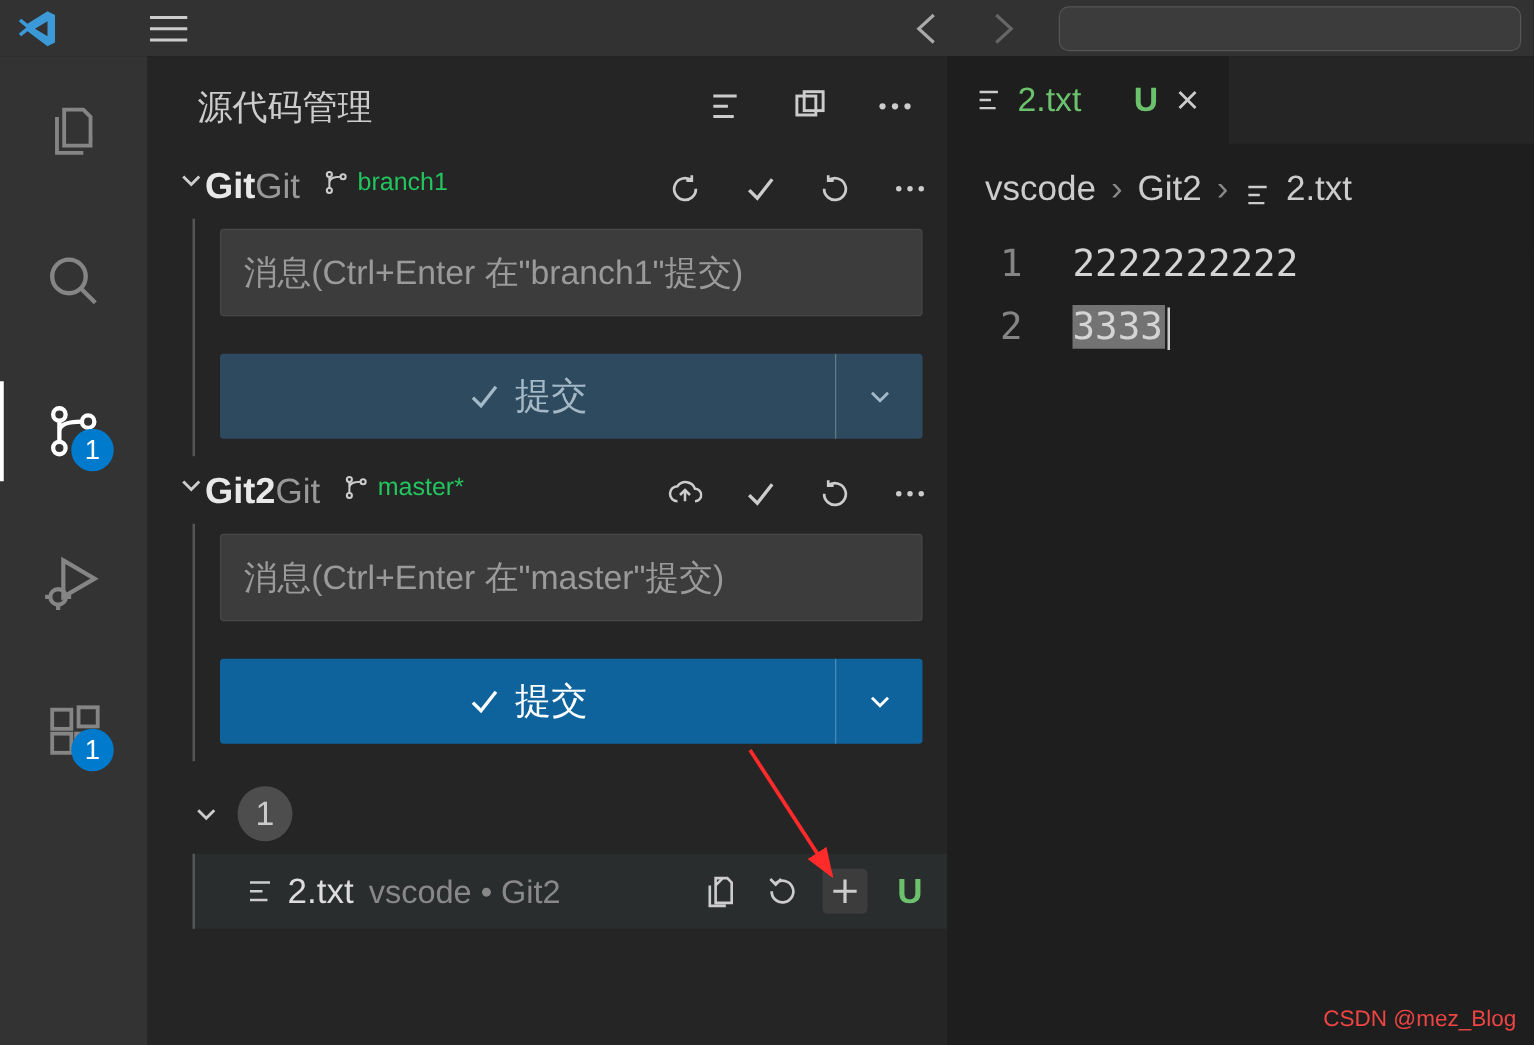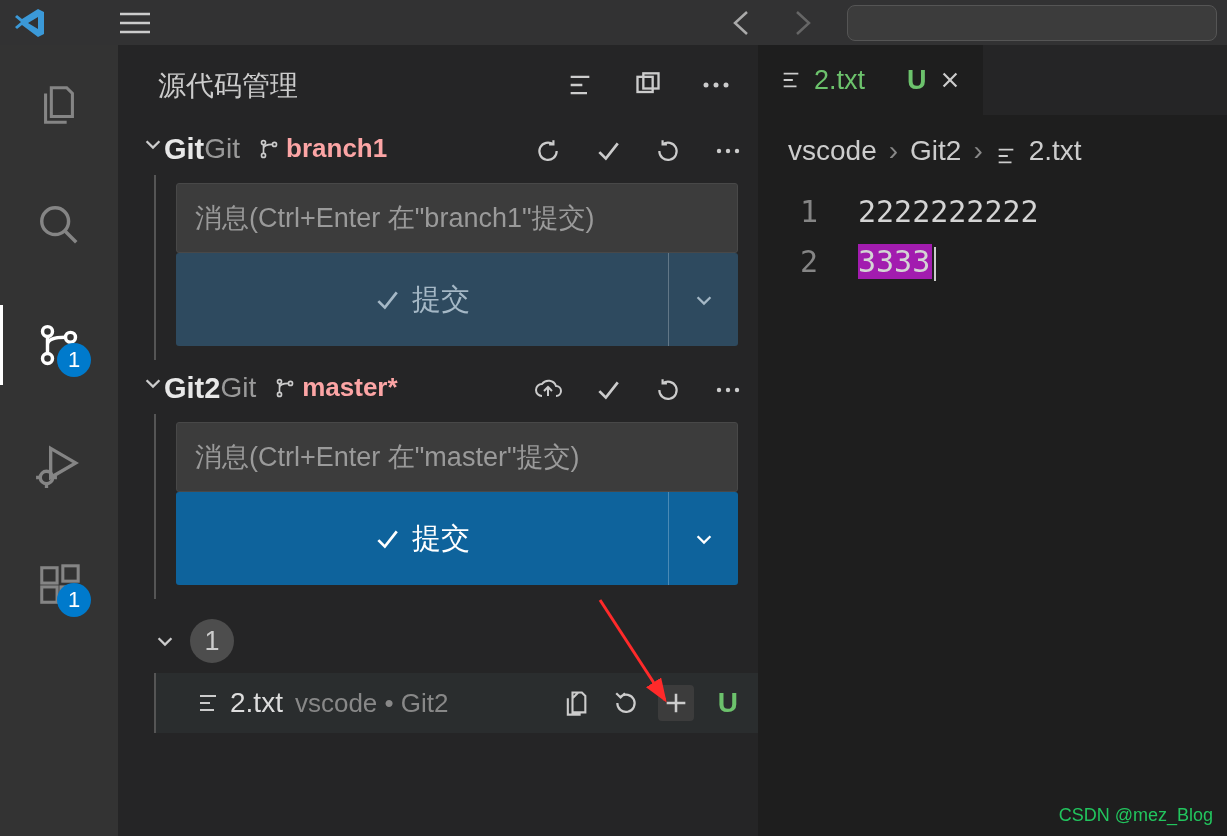--- a/index.html
+++ b/index.html
@@ -50,39 +50,40 @@
   padding: 22px 24px 22px 40px;
   gap: 12px;
 }
 .panel-title { font-size: 28px; color: #ccc; flex: 1; }
 .icon-btn { width: 36px; height: 36px; display: flex; align-items: center; justify-content: center; color: #ccc; cursor: pointer; }
 .repo-section { padding: 0 0 0 0; }
 .repo-header { display:flex; align-items:flex-start; padding: 6px 12px 6px 24px; }
 .chevron { color: #ccc; font-size: 24px; }
 .repo-name { font-size: 29px; font-weight: 700; color: #e8e8e8; }
 .repo-provider { font-size: 28px; color: #999; }
-.branch-chip { display:flex; align-items:center; gap:6px; font-size: 26px; color: #fca5a5; margin-left: 18px; font-weight: bold; }
+.branch-chip { display:flex; align-items:center; gap:6px; font-size: 20px; color: #22c55e; margin-left: 18px; }
 .repo-actions { margin-left: auto; display: flex; gap: 24px; align-items: center; }
 .repo-body { border-left: 2px solid #555; margin-left: 36px; padding: 8px 20px 14px 20px; }
 .commit-msg {
   width: 100%;
   height: 70px;
   background: #3c3c3c;
   border: 1px solid #484848;
   border-radius: 3px;
   padding: 0 18px;
   font-size: 27px;
   color: #ccc;
   display: flex;
   align-items: center;
 }
 .commit-msg input { background: transparent; border: none; outline: none; color: #ccc; font-size: 27px; width: 100%; }
 .commit-msg input::placeholder { color: #9a9a9a; }
 .commit-btn {
-  height: 93px;
+  margin-top: 30px;
+  height: 68px;
   background: #0e639c;
   color: #fff;
   border: none;
   border-radius: 3px;
   display: flex;
   align-items: center;
   width: 100%;
   font-size: 29px;
   cursor: pointer;
 }
@@ -104,22 +105,22 @@
 .tab-name { color:#6cc26c; font-size:27px; }
 .tab-status { color:#6cc26c; font-size:27px; font-weight:600; margin-left:30px; }
 .tab-close { color:#ccc; font-size:24px; }
 .breadcrumb { display:flex; align-items:flex-end; gap:12px; padding:20px 30px; font-size:28px; color:#ccc; }
 .breadcrumb .sep { color:#888; }
 .code { font-family: Consolas, monospace; font-size:30px; padding: 0 0 0 10px; }
 .code-line { display:flex; align-items:center; line-height:50px; }
 .gutter { width:90px; text-align:right; color:#858585; padding-right:40px; }
 .code-text { color:#d4d4d4; position:relative; }
 .cursor { display:inline-block; width:2px; height:34px; background:#ccc; vertical-align:middle; margin-left:2px; }
-.sel-bg { background:#a21caf; padding:0 2px 0 0; }
-.watermark { position:absolute; right:14px; bottom:10px; color:#22c55e; font-size:18px; }
+.sel-bg { background:#737373; padding:0 2px 0 0; }
+.watermark { position:absolute; right:14px; bottom:10px; color:#ef4444; font-size:18px; }
 .arrow-annot { position:absolute; left:580px; top:580px; pointer-events:none; }
 svg { display:block; }
 </style>
 </head>
 <body>
 
 <div class="title-bar">
   <svg class="vscode-logo" viewBox="0 0 32 32">
       <path fill="#3b99d8" d="M24 2 L30 5 L30 27 L24 30 L8 18 L3 22 L1 20 L7 15 L1 10 L3 8 L8 12 L24 2 Z M24 10 L14 16 L24 22 Z"></path>
     </svg>

